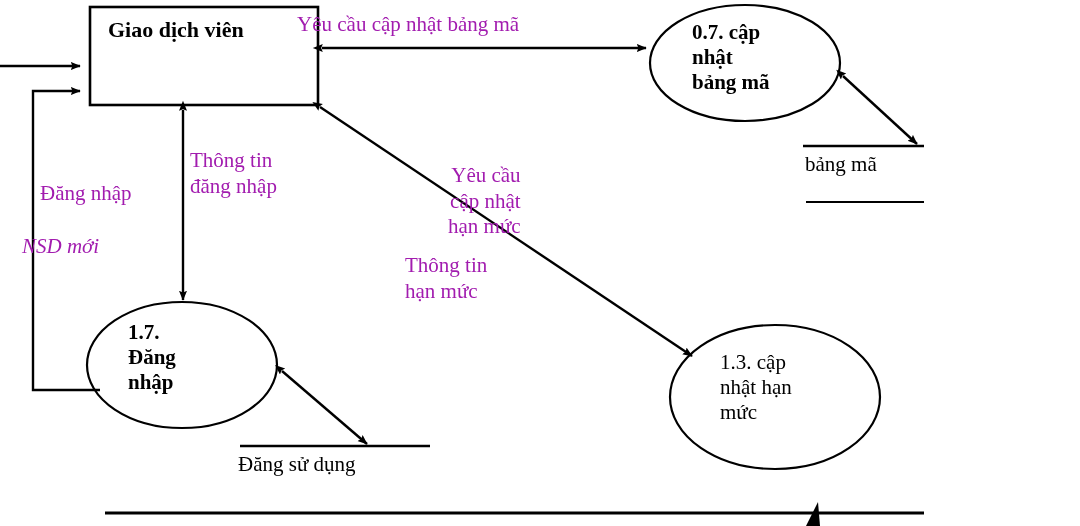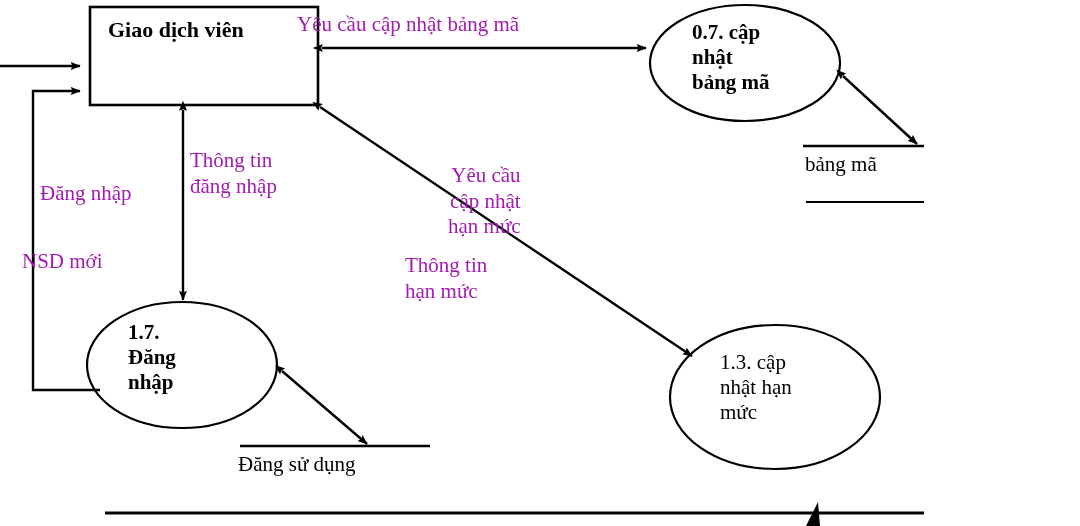--- a/index.html
+++ b/index.html
@@ -129,21 +129,21 @@
   <div class="node-label proc-13-text">1.3. cập
 nhật hạn
 mức</div>
 
   <div class="store-text" style="left:805px; top:152px;">bảng mã</div>
 
   <div class="store-text" style="left:238px; top:452px;">Đăng sử dụng</div>
 
   <div class="flow-label" style="left:40px; top:181px;">Đăng nhập</div>
 
-  <div class="flow-label" style="left:22px; top:249px;">NSD mới</div>
+  <div class="flow-label" style="left:22px; top:234px;font-style:italic;">NSD mới</div>
 
   <div class="flow-label" style="left:190px; top:148px;">Thông tin
 đăng nhập</div>
 
   <div class="flow-label" style="left:297px; top:12px;">Yêu cầu cập nhật bảng mã</div>
 
 
   <div class="flow-label" style="left:448px; top:155px; text-align:right;margin-top:8px;">Yêu cầu
 cập nhật
 hạn mức</div>

